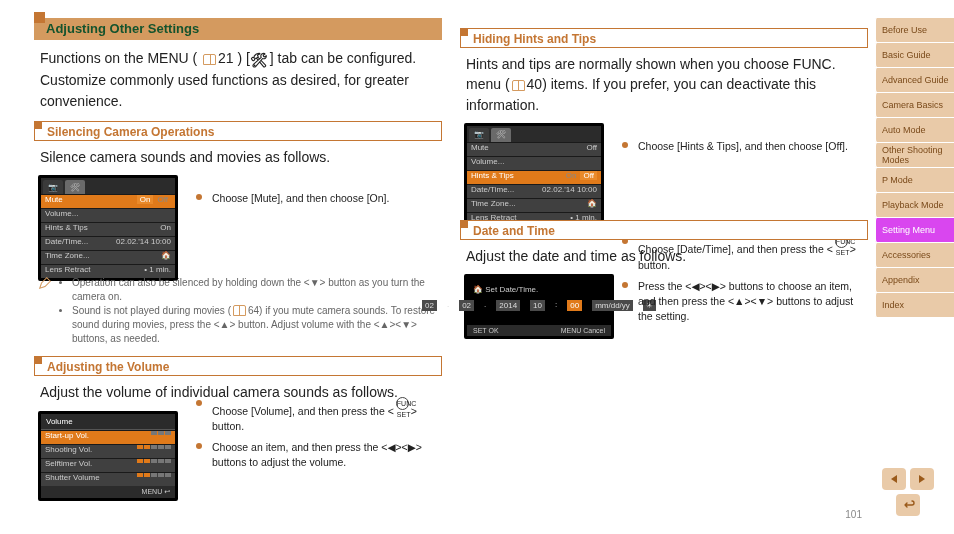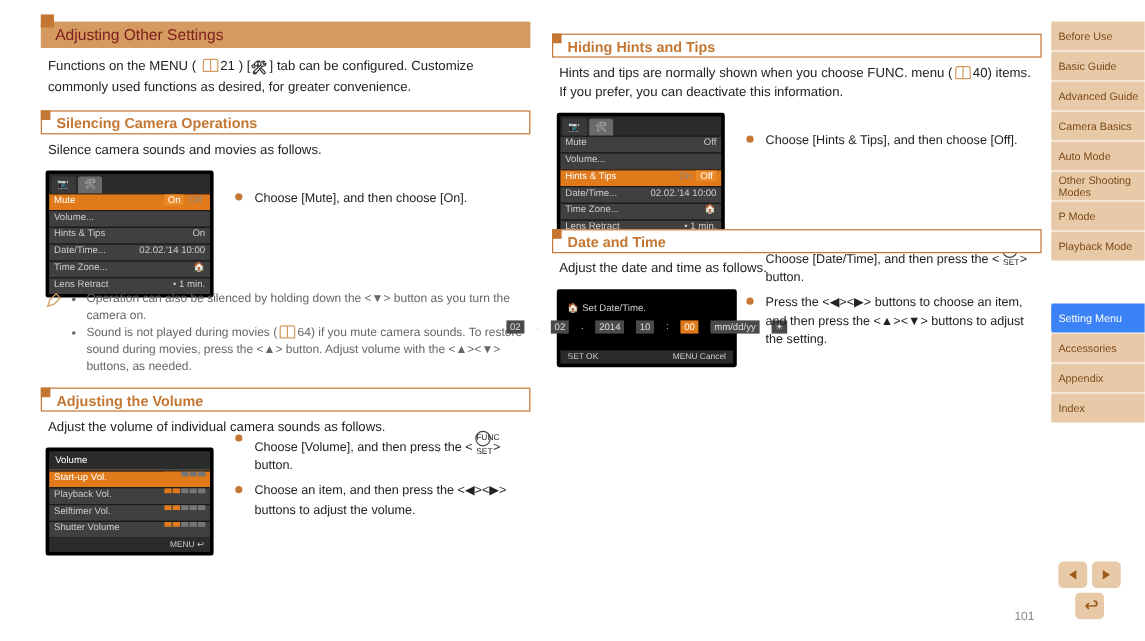--- a/index.html
+++ b/index.html
@@ -5,23 +5,23 @@
   * { box-sizing: border-box; margin: 0; padding: 0; }
   html, body { width: 954px; height: 534px; font-family: Arial, Helvetica, sans-serif; font-size: 11px; color: #222; background: #fff; overflow: hidden; }
   .page { position: relative; width: 954px; height: 534px; }
   .col { position: absolute; top: 18px; width: 408px; }
   .col.left { left: 34px; }
   .col.right { left: 460px; }
 
   
   .h-bar { position: relative; height: 22px; background: #d49a5f; margin-bottom: 8px; }
   .h-bar::before { content:""; position:absolute; left:0; top:-6px; width:11px; height:11px; background:#c47633; }
-  .h-bar .h-text { position:absolute; left:12px; top:3px; color:#7f1d1d; font-size:13px; font-weight:normal;text-align:center; }
-
-  .intro { font-size:11px; line-height:1.45; margin:4px 6px 8px 6px; }
+  .h-bar .h-text { position:absolute; left:12px; top:3px; color:#14532d; font-size:13px; font-weight:bold;text-align:center; }
+
+  .intro { font-size:14px; line-height:1.45; margin:4px 6px 8px 6px; }
   .book-icon { display:inline-block; width:13px; height:11px; border:1px solid #d49a5f; border-radius:2px 2px 0 0; vertical-align:-2px; margin:0 2px; position:relative; }
   .book-icon::after { content:""; position:absolute; left:50%; top:0; width:1px; height:100%; background:#d49a5f; }
   .tool-icon { display:inline-block; vertical-align:-2px; margin-right:2px; font-weight:bold; }
 
   .sub-bar { position:relative; border:1px solid #c47633; height:20px; margin:10px 0 6px 0; background:#fff; }
   .sub-bar::before { content:""; position:absolute; left:-1px; top:-1px; width:8px; height:8px; background:#c47633; }
   .sub-bar .sub-text { position:absolute; left:12px; top:3px; color:#c47633; font-size:12px; font-weight:bold; }
 
   
   .lcd { width:140px; background:#000; border:3px solid #000; border-radius:2px; color:#ccc; font-size:8px; margin:4px 0 6px 4px; }
@@ -59,21 +59,21 @@
   .arrow { display:inline-block; width:0; height:0; border-style:solid; vertical-align:-1px; margin:0 1px; }
   .arrow.left { border-width:4px 6px 4px 0; border-color:transparent #222 transparent transparent; }
   .arrow.right { border-width:4px 0 4px 6px; border-color:transparent transparent transparent #222; }
 
   .instr-block { margin-left:160px; margin-top:-110px; }
   .instr-block.short { margin-top:-96px; }
 
   
   .sidebar { position:absolute; right:0; top:18px; width:80px; display:flex; flex-direction:column; gap:1px; }
   .side-tab { height:24px; background:#e9caa8; border-left:2px solid #fff; font-size:9px; color:#7a4a1a; display:flex; align-items:center; padding-left:6px; border-radius:3px 0 0 3px; cursor:pointer; }
-  .side-tab.active { background:#3b82f6; color:#fff;margin-top:35px; }
+  .side-tab.active { background:#d946ef; color:#fff; }
 
   
   .nav { position:absolute; right:18px; bottom:18px; display:flex; flex-wrap:wrap; width:56px; gap:4px; justify-content:center; }
   .nav-btn { width:24px; height:22px; background:#e9caa8; border-radius:4px; display:flex; align-items:center; justify-content:center; cursor:pointer; }
   .nav-btn .arrow.left, .nav-btn .arrow.right { border-color:transparent #9a5a1a transparent transparent; }
   .nav-btn .arrow.right { border-color:transparent transparent transparent #9a5a1a; }
   .nav-btn.ret { width:24px; }
   .nav-btn.ret svg { stroke:#9a5a1a; }
 
   .page-num { position:absolute; right:92px; bottom:14px; font-size:10px; color:#888; }
@@ -164,21 +164,21 @@
           <span class="k">Start-up Vol.</span>
           <span class="bars">
             <span class="fill"></span>
             <span class="fill"></span>
             <span></span>
             <span></span>
             <span></span>
           </span>
         </div>
     <div class="lcd-row">
-          <span class="k">Playback Vol.</span>
+          <span class="k">Shooting Vol.</span>
           <span class="bars">
             <span class="fill"></span>
             <span class="fill"></span>
             <span></span>
             <span></span>
             <span></span>
           </span>
         </div>
     <div class="lcd-row">
           <span class="k">Selftimer Vol.</span>

